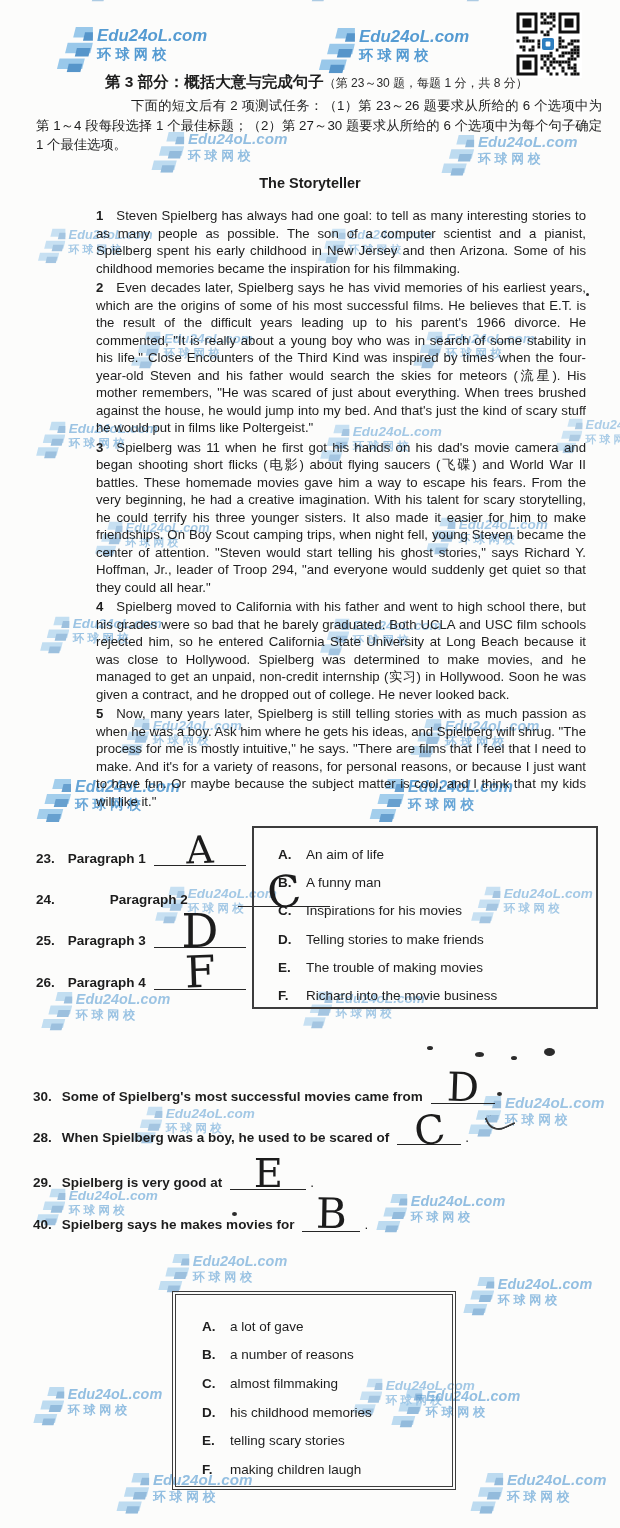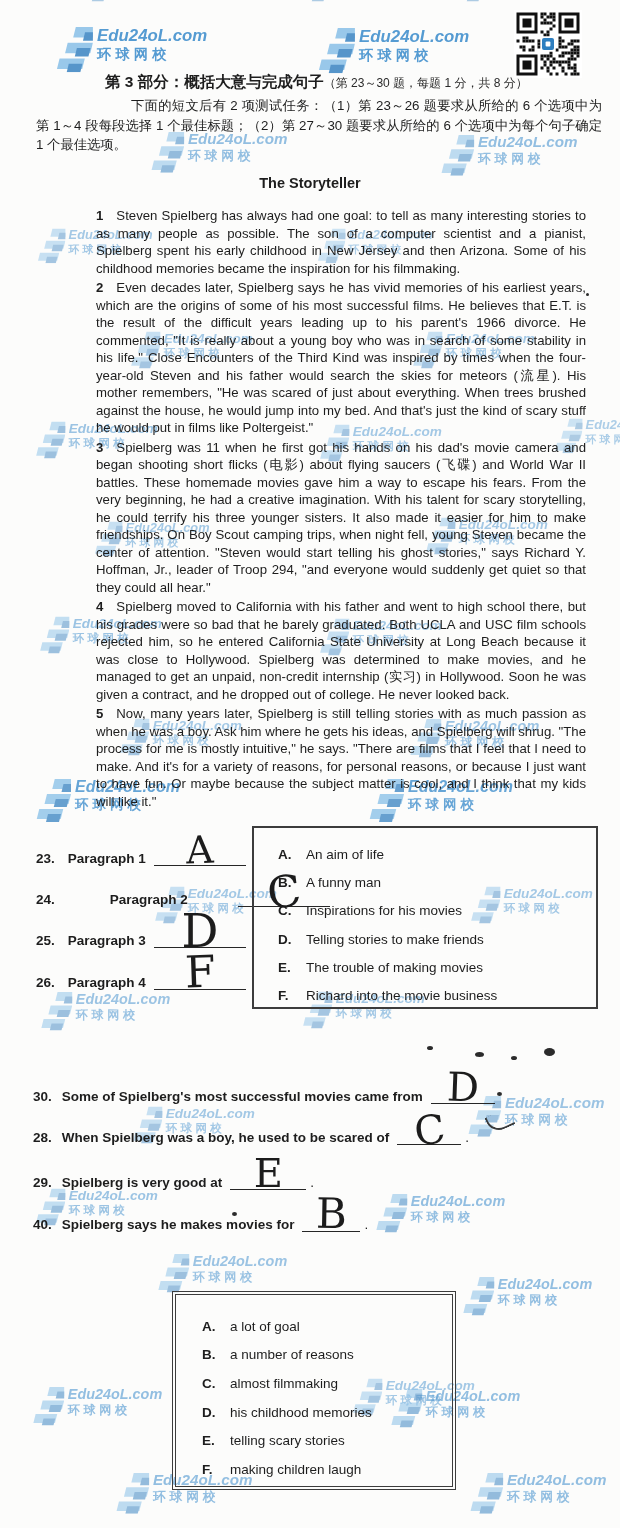--- a/index.html
+++ b/index.html
@@ -867,21 +867,21 @@
       <span class="qtext">Spielberg says he makes movies for</span>
       <span class="ansline" style="width:58px;">
           <span class="hand" style="font-size:42px;transform:rotate(1deg);">B</span>
         </span>
       <span class="tail">.</span>
     </div>
 
     <div class="optbox box2">
       <div class="opt">
           <span class="optletter">A.</span>
-          <span class="opttext">a lot of goal</span>
+          <span class="opttext">a lot of gave</span>
         </div>
       <div class="opt">
           <span class="optletter">B.</span>
           <span class="opttext">a number of reasons</span>
         </div>
       <div class="opt">
           <span class="optletter">C.</span>
           <span class="opttext">almost filmmaking</span>
         </div>
       <div class="opt">

